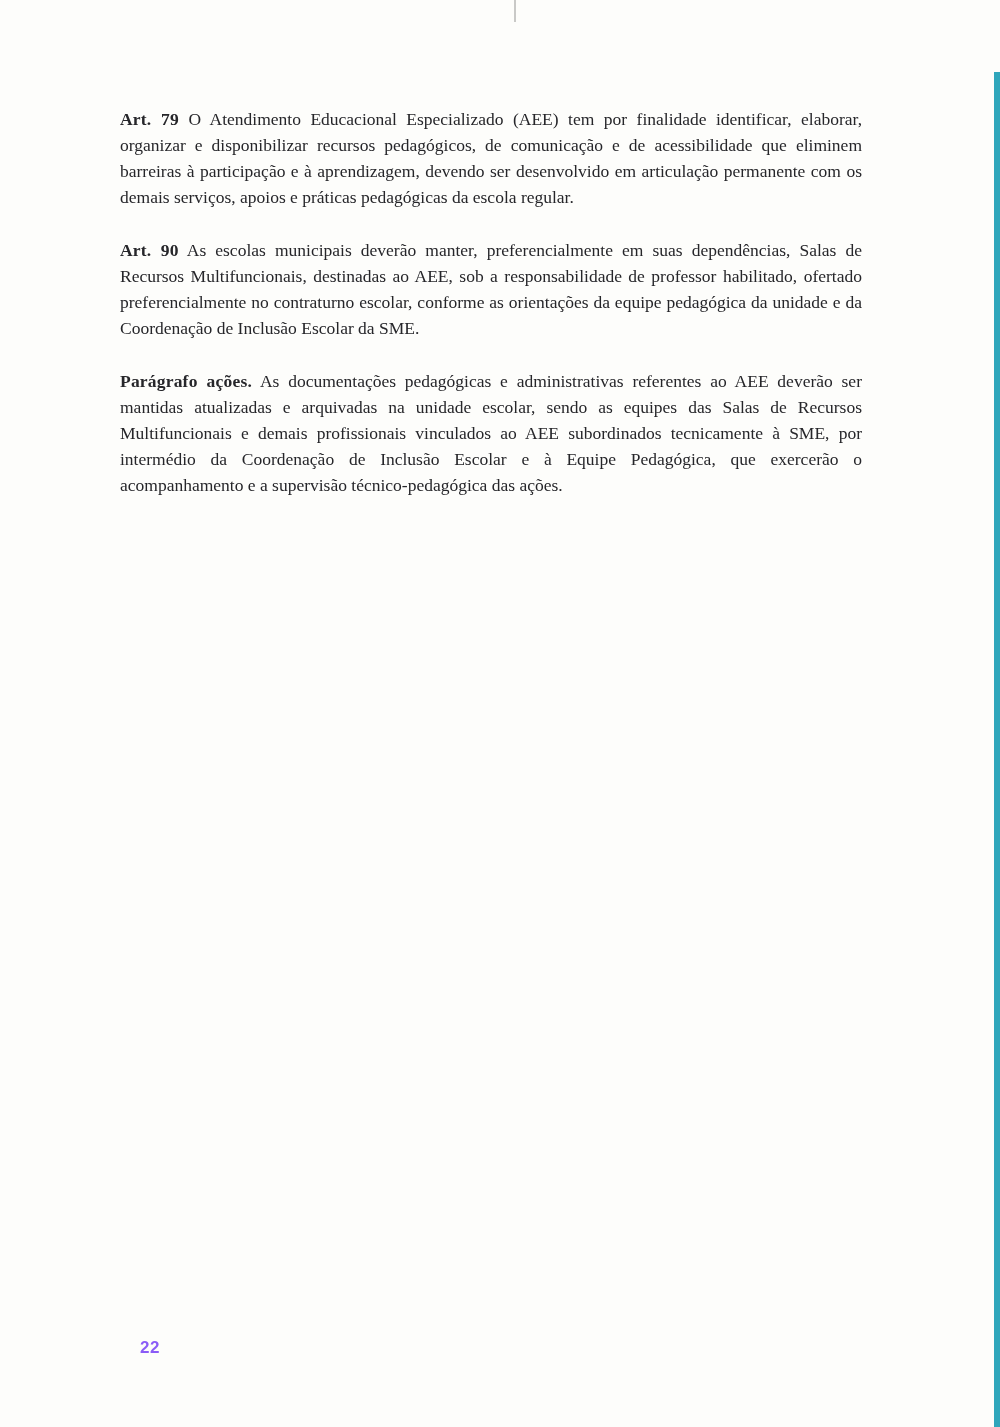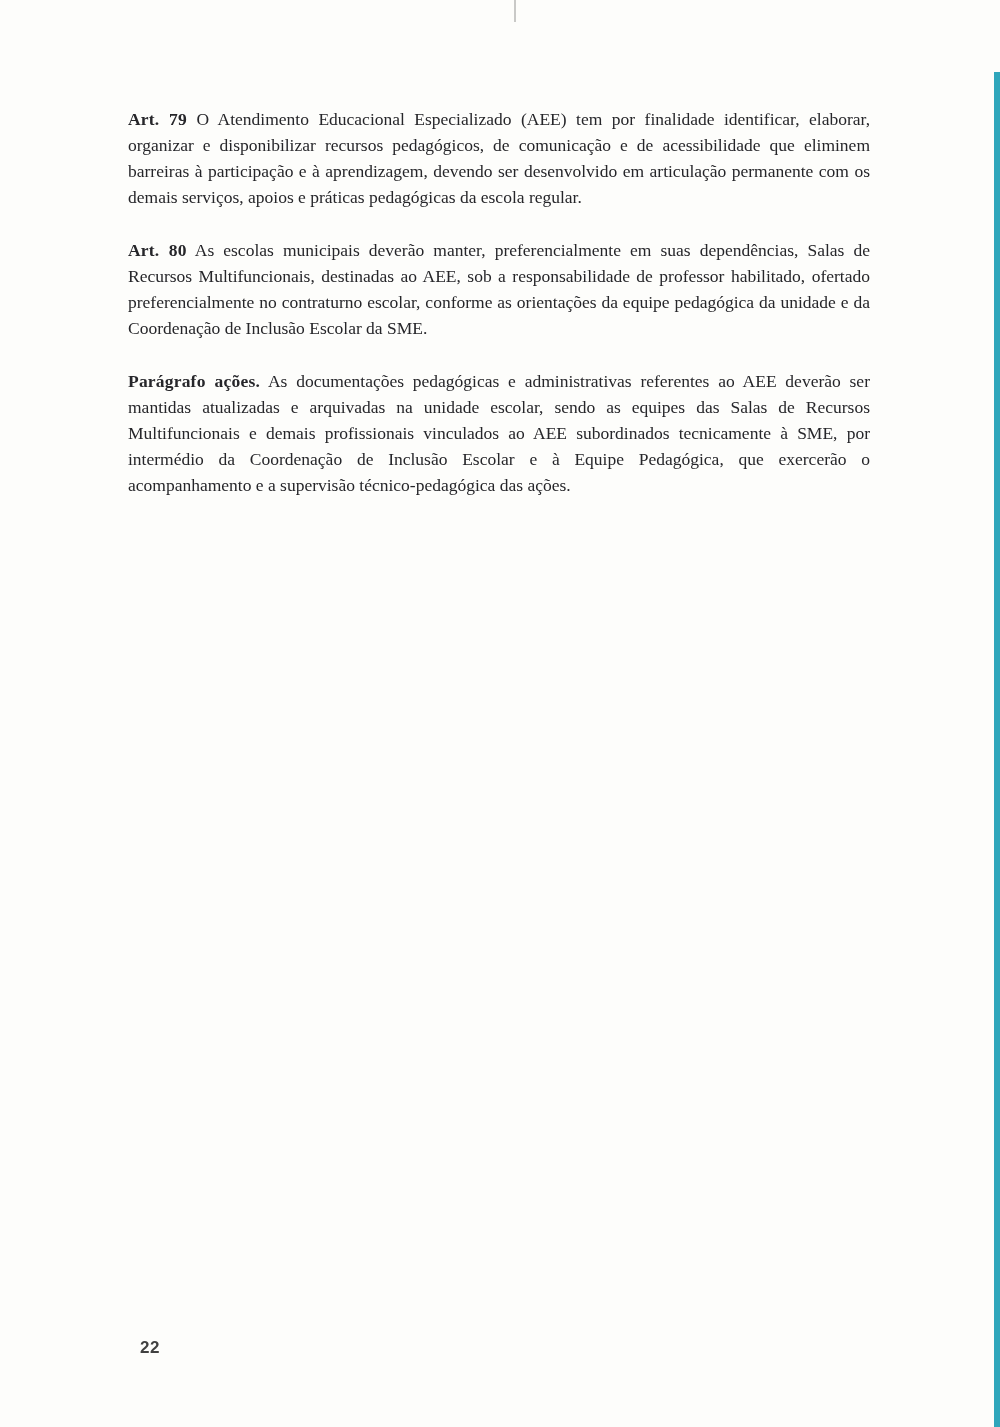--- a/index.html
+++ b/index.html
@@ -29,61 +29,61 @@
     position: absolute;
     top: 72px;
     bottom: 0;
     right: 0;
     width: 6px;
     background: #2fa6bb;
   }
   .content {
     position: absolute;
     top: 106px;
-    left: 128px;
+    left: 120px;
     width: 742px;
   }
   .para {
     margin: 0 0 27px 0;
     font-size: 17.5px;
     line-height: 26px;
     text-align: justify;
     text-justify: inter-word;
   }
   .para strong {
     font-weight: bold;
     letter-spacing: 0.2px;
   }
   .page-number {
     position: absolute;
     left: 140px;
     top: 1338px;
     font-family: "Liberation Sans", "DejaVu Sans", sans-serif;
     font-weight: bold;
     font-size: 17px;
-    color: #404040;
+    color: #8b5cf6;
     letter-spacing: 0.5px;
   }
 </style>
 </head>
 <body>
 
 <div class="page">
 
   <div class="scan-tick"></div>
 
   <div class="content">
 
     <p class="para">
       <strong>Art.  79</strong>
       <span>O  Atendimento  Educacional  Especializado  (AEE)  tem  por  finalidade identificar, elaborar, organizar e disponibilizar recursos pedagógicos, de comunicação e de acessibilidade que eliminem barreiras à participação e à aprendizagem, devendo ser desenvolvido em articulação permanente com os demais serviços, apoios e práticas pedagógicas da escola regular.</span>
     </p>
 
     <p class="para">
-      <strong>Art.  80</strong>
+      <strong>Art.  90</strong>
       <span>As escolas municipais deverão manter, preferencialmente em suas dependências, Salas de Recursos Multifuncionais, destinadas ao AEE, sob a responsabilidade de professor habilitado, ofertado preferencialmente no contraturno escolar, conforme as orientações da equipe pedagógica da unidade e da Coordenação de Inclusão Escolar da SME.</span>
     </p>
 
     <p class="para">
       <strong>Parágrafo ações.</strong>
       <span>As documentações pedagógicas e administrativas referentes ao AEE deverão ser mantidas atualizadas e arquivadas na unidade escolar, sendo as equipes das Salas de Recursos Multifuncionais e demais profissionais vinculados ao AEE subordinados tecnicamente à SME, por intermédio da Coordenação de Inclusão Escolar e à Equipe Pedagógica, que exercerão o acompanhamento e a supervisão técnico-pedagógica das ações.</span>
     </p>
 
   </div>
 

